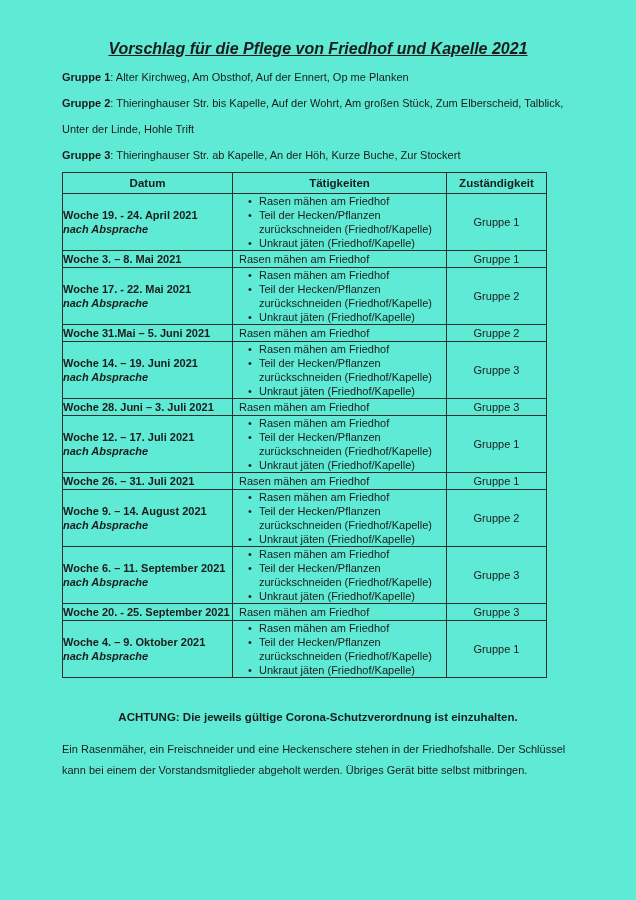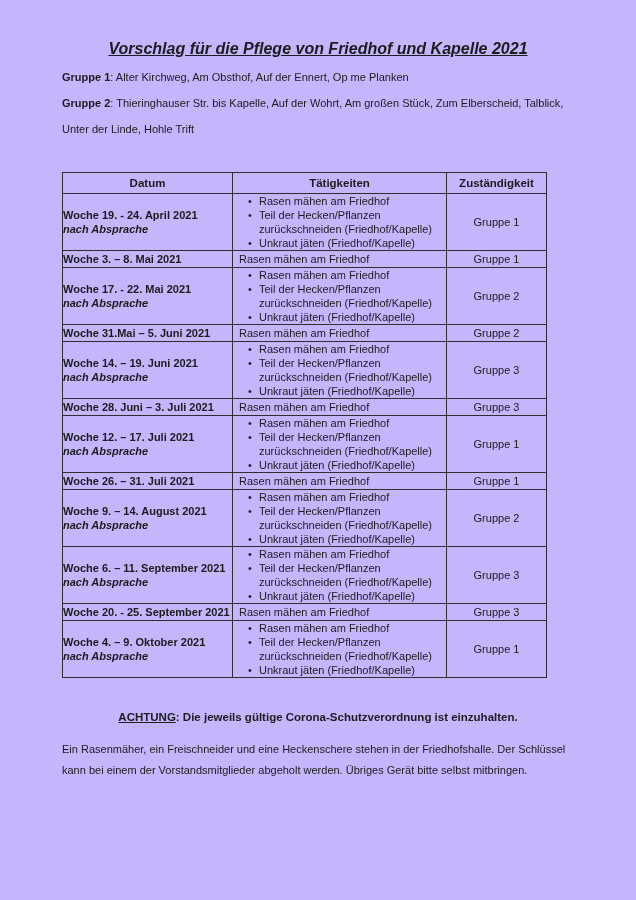--- a/index.html
+++ b/index.html
@@ -1,20 +1,20 @@
 <!DOCTYPE html>
 <html><head>
 <meta charset="utf-8">
 <style>
   html, body { margin: 0; padding: 0; background: #ffffff; }
   .page {
     position: relative;
     width: 636px;
     height: 900px;
-    background: #c4b5fd;
+    background: #5eead4;
     font-family: "Liberation Sans", sans-serif;
     color: #1c1c1c;
     overflow: hidden;
   }
   .title {
     position: absolute;
     top: 40px; left: 0;
     width: 636px;
     text-align: center;
     font-size: 16px;
@@ -65,40 +65,41 @@
   .task-single { padding-left: 6px; line-height: 15px; }
   td.c-group { text-align: center; }
   .notice {
     position: absolute;
     top: 711px; left: 0;
     width: 636px;
     text-align: center;
     font-size: 11.5px;
     font-weight: bold;
   }
-  .n-label { text-decoration: underline; }
+  .n-label { }
   .footer {
     position: absolute;
     top: 739px; left: 62px;
     width: 516px;
     margin: 0;
     font-size: 11px;
     line-height: 21px;
   }
 </style>
 </head>
 <body>
 
 <div class="page">
 
   <div class="title">Vorschlag für die Pflege von Friedhof und Kapelle 2021</div>
 
   <div class="groups">
     <p class="group-line"><span class="g-label">Gruppe 1</span><span class="g-text">: Alter Kirchweg, Am Obsthof, Auf der Ennert, Op me Planken</span></p>
     <p class="group-line"><span class="g-label">Gruppe 2</span><span class="g-text">: Thieringhauser Str. bis Kapelle, Auf der Wohrt, Am großen Stück, Zum Elberscheid, Talblick, Unter der Linde, Hohle Trift</span></p>
+    <p class="group-line"><span class="g-label">Gruppe 3</span><span class="g-text">: Thieringhauser Str. ab Kapelle, An der Höh, Kurze Buche, Zur Stockert</span></p>
   </div>
 
   <table class="schedule">
     <colgroup>
       <col class="col-date">
         <col class="col-tasks">
         <col class="col-group">
     </colgroup>
     <thead>
       <tr>

